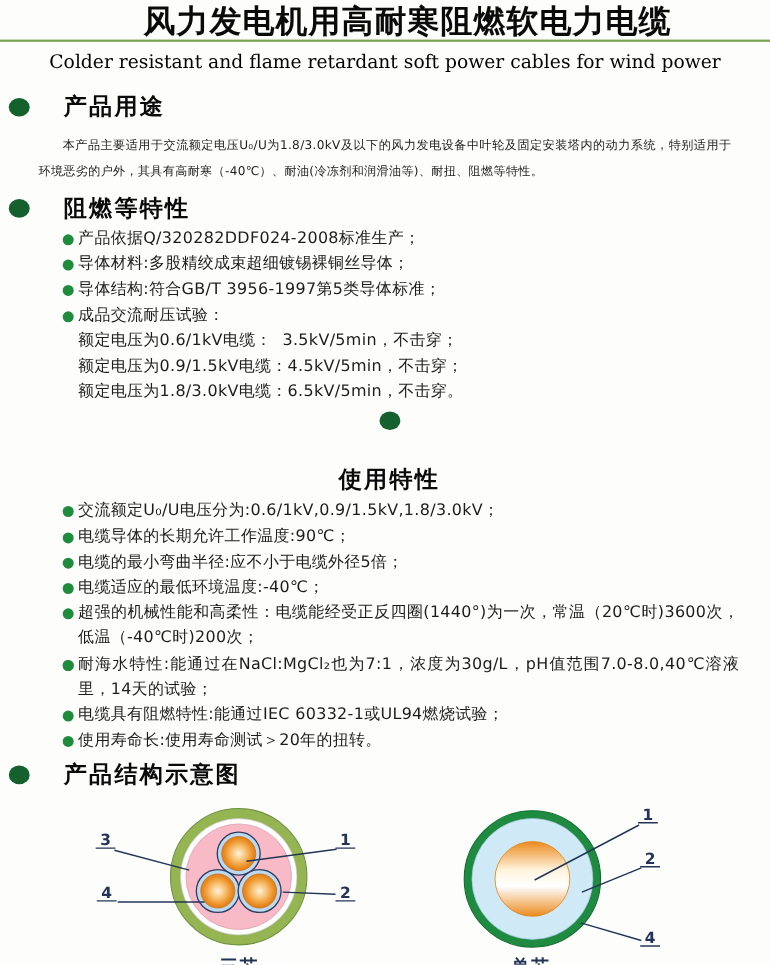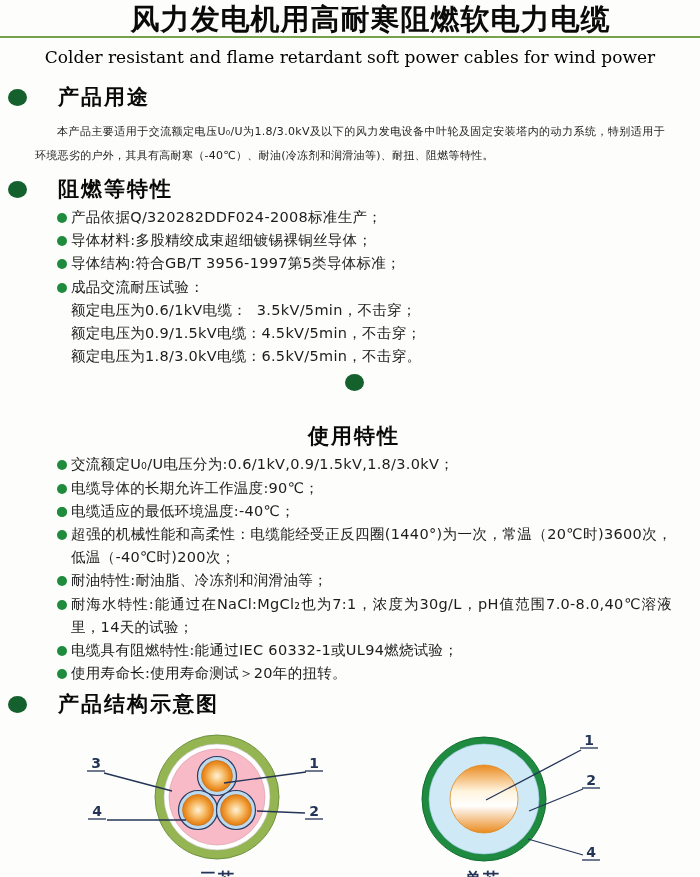--- a/index.html
+++ b/index.html
@@ -84,24 +84,24 @@
   <div class="subline">额定电压为1.8/3.0kV电缆：6.5kV/5min，不击穿。</div>
 </div>
 
 <div class="sec-head mt-char">
   <span class="sec-dot"></span>
   <span class="sec-title">使用特性</span>
 </div>
 <ul class="blist">
   <li><span class="bullet"></span><span>交流额定U₀/U电压分为:0.6/1kV,0.9/1.5kV,1.8/3.0kV；</span></li>
   <li><span class="bullet"></span><span>电缆导体的长期允许工作温度:90℃；</span></li>
-  <li><span class="bullet"></span></li>
+  <li><span class="bullet"></span><span>电缆的最小弯曲半径:应不小于电缆外径5倍；</span></li>
   <li><span class="bullet"></span><span>电缆适应的最低环境温度:-40℃；</span></li>
   <li><span class="bullet"></span><span>超强的机械性能和高柔性：电缆能经受正反四圈(1440°)为一次，常温（20℃时)3600次，低温（-40℃时)200次；</span></li>
-  <li><span class="bullet"></span><span>耐油特性:耐油脂、冷冻剂和润滑油等；</span></li>
+  <li><span class="bullet"></span></li>
   <li><span class="bullet"></span><span>耐海水特性:能通过在NaCl:MgCl₂也为7:1，浓度为30g/L，pH值范围7.0-8.0,40℃溶液里，14天的试验；</span></li>
   <li><span class="bullet"></span><span>电缆具有阻燃特性:能通过IEC 60332-1或UL94燃烧试验；</span></li>
   <li><span class="bullet"></span><span>使用寿命长:使用寿命测试＞20年的扭转。</span></li>
 </ul>
 
 <div class="sec-head mt-struct">
   <span class="sec-dot"></span>
   <span class="sec-title">产品结构示意图</span>
 </div>
 

